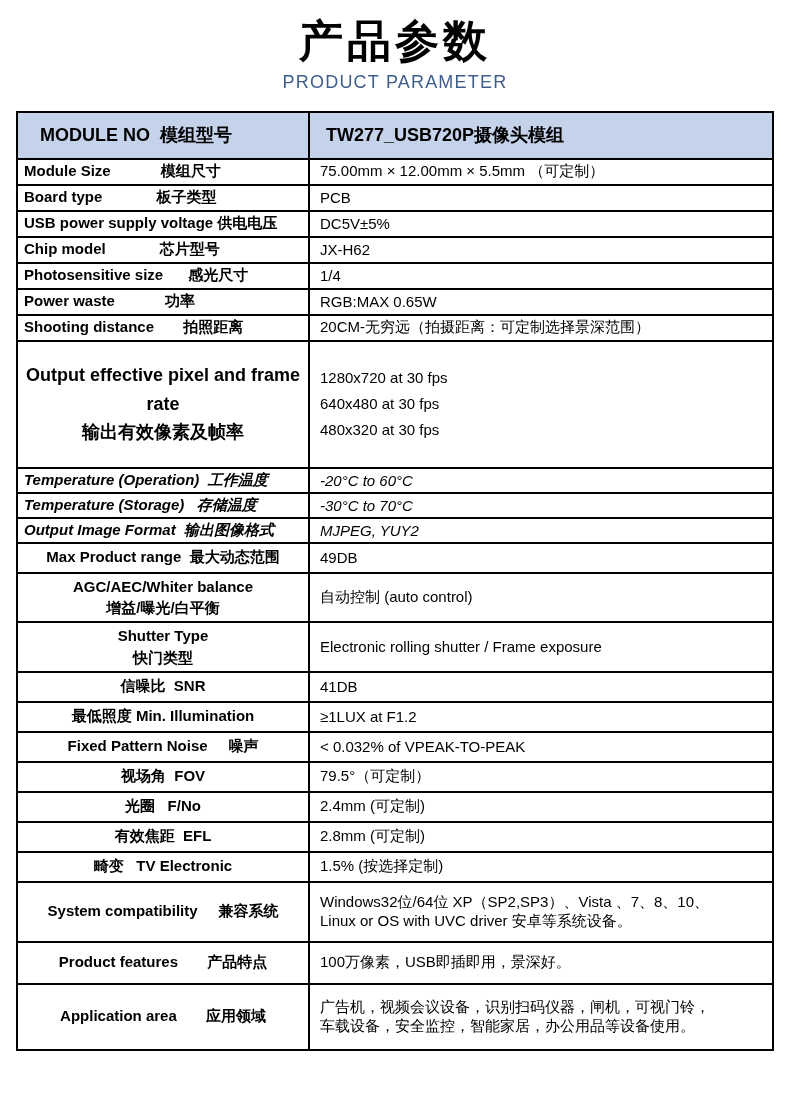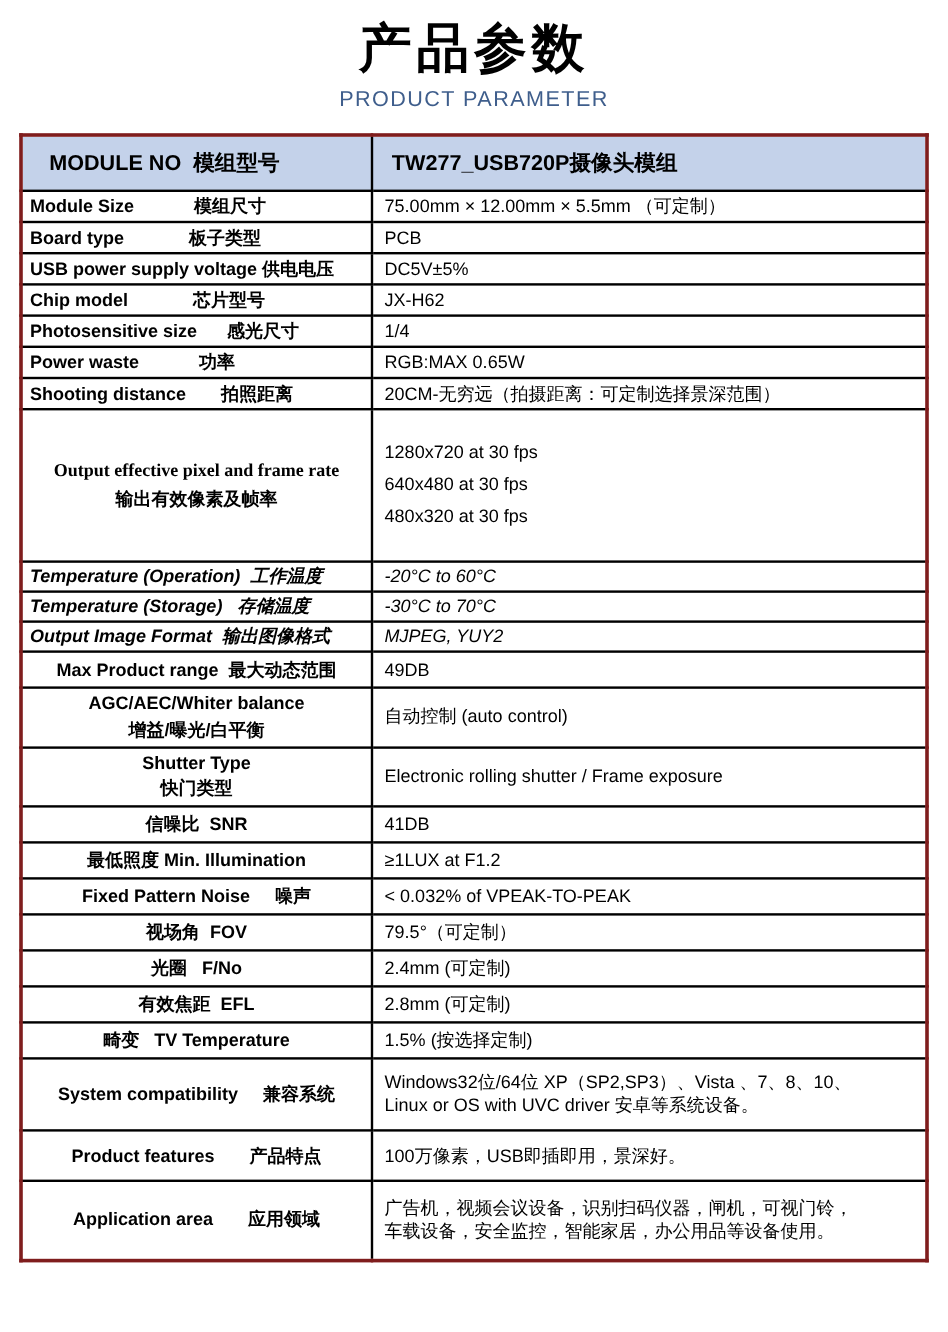--- a/index.html
+++ b/index.html
@@ -24,21 +24,21 @@
     font-size: 18px;
     font-weight: 400;
     color: #3f5e8c;
     letter-spacing: 1.2px;
   }
   table.spec-table {
     width: 758px;
     margin: 18px auto 30px auto;
     border-collapse: collapse;
     table-layout: fixed;
-    border: 3px solid #7f1d1d;
+    border: 1px solid #7f1d1d;
   }
   .spec-table td {
     border: 2px solid #000;
     font-size: 15px;
     vertical-align: middle;
     white-space: pre-wrap;
     overflow: hidden;
   }
   td.lbl {
     width: 292px;
@@ -62,21 +62,21 @@
   tr.head   { height: 47px; }
   tr.h26    { height: 26px; }
   tr.h28    { height: 16px; font-style: italic; }
   tr.h30    { height: 30px; }
   tr.h42    { height: 42px; }
   tr.h46    { height: 46px; }
   tr.h48    { height: 48px; }
   tr.h58    { height: 60px; }
   tr.h66    { height: 66px; }
   tr.h127   { height: 127px; }
-  tr.row-pixels td.lbl { font-size: 15px; line-height: 1.6; font-family: Liberation Serif, serif; }
+  tr.row-pixels td.lbl { font-size: 18px; line-height: 1.6; }
   tr.row-pixels td.val { line-height: 1.75; }
   tr.row-twoline td.lbl { line-height: 1.45; text-align: center; }
 </style>
 </head>
 <body>
 
 <div class="title-wrap">
   <div class="title-zh">产品参数</div>
   <div class="title-en">PRODUCT PARAMETER</div>
 </div>
@@ -166,21 +166,21 @@
     </tr>
     <tr class="h30">
       <td class="lbl c">光圈   F/No</td>
       <td class="val">2.4mm (可定制)</td>
     </tr>
     <tr class="h30">
       <td class="lbl c">有效焦距  EFL</td>
       <td class="val">2.8mm (可定制)</td>
     </tr>
     <tr class="h30">
-      <td class="lbl c">畸变   TV Temperature</td>
+      <td class="lbl c">畸变   TV Electronic</td>
       <td class="val">1.5% (按选择定制)</td>
     </tr>
     <tr class="h58">
       <td class="lbl c">System compatibility     兼容系统</td>
       <td class="val">Windows32位/64位 XP（SP2,SP3）、Vista 、7、8、10、
 Linux or OS with UVC driver 安卓等系统设备。</td>
     </tr>
     <tr class="h42">
       <td class="lbl c">Product features       产品特点</td>
       <td class="val">100万像素，USB即插即用，景深好。</td>

